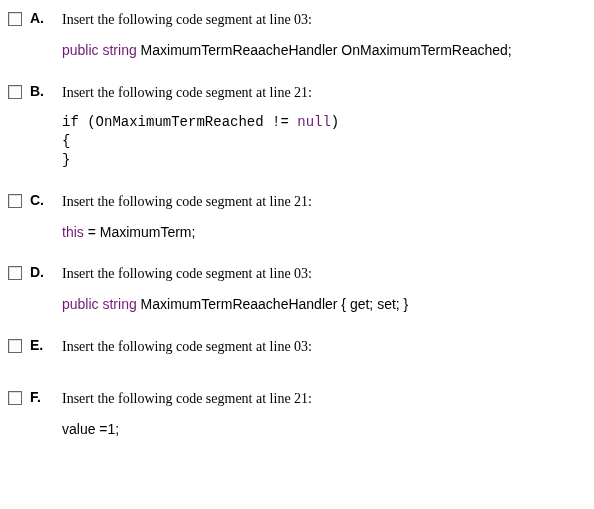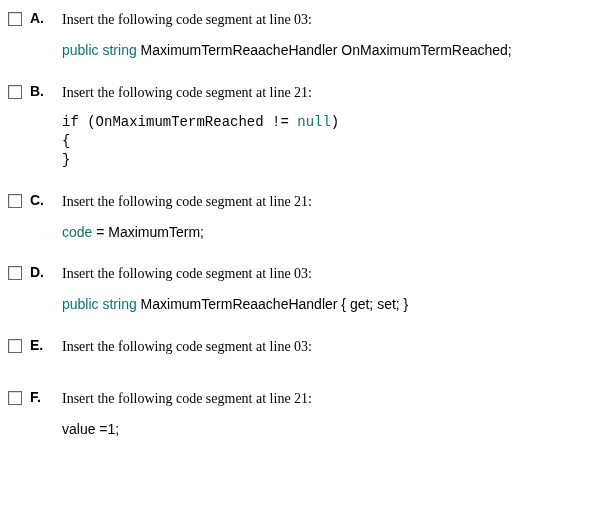--- a/index.html
+++ b/index.html
@@ -47,21 +47,21 @@
   .code-sans {
     font-family: Arial, Helvetica, sans-serif;
     font-size: 14px;
   }
   .code-mono {
     font-family: "Courier New", Courier, monospace;
     font-size: 14px;
     white-space: pre;
     line-height: 1.35;
   }
-  .kw-blue { color: #0f766e; }
+  .kw-blue { color: #701a75; }
   .kw-teal { color: #2b9a8f; }
 </style>
 </head>
 <body>
 
 <div class="options">
     <div class="option">
       <div class="checkbox"></div>
       <div class="letter">A.</div>
       <div class="content">
@@ -78,21 +78,21 @@
         <div class="stmt">Insert the following code segment at line 21:</div>
         <div class="code-mono"><div><span>if (OnMaximumTermReached != </span><span class="kw-blue">null</span><span>)</span></div><div><span>{</span></div><div><span>}</span></div></div>
       </div>
     </div>
     <div class="option">
       <div class="checkbox"></div>
       <div class="letter">C.</div>
       <div class="content">
         <div class="stmt">Insert the following code segment at line 21:</div>
         <div class="code-sans">
-          <div><span class="kw-blue">code</span><span> = MaximumTerm;</span></div>
+          <div><span class="kw-blue">this</span><span> = MaximumTerm;</span></div>
         </div>
       </div>
     </div>
     <div class="option">
       <div class="checkbox"></div>
       <div class="letter">D.</div>
       <div class="content">
         <div class="stmt">Insert the following code segment at line 03:</div>
         <div class="code-sans">
           <div><span class="kw-blue">public</span><span> </span><span class="kw-blue">string</span><span> MaximumTermReaacheHandler { get; set; }</span></div>

